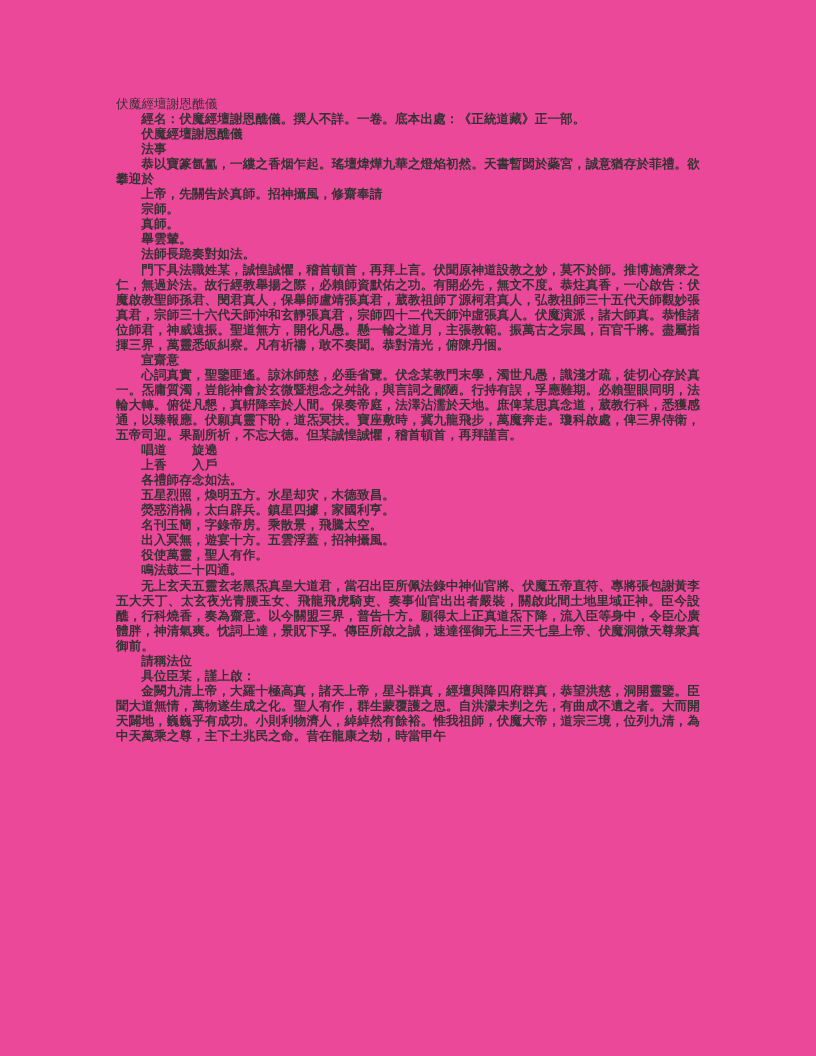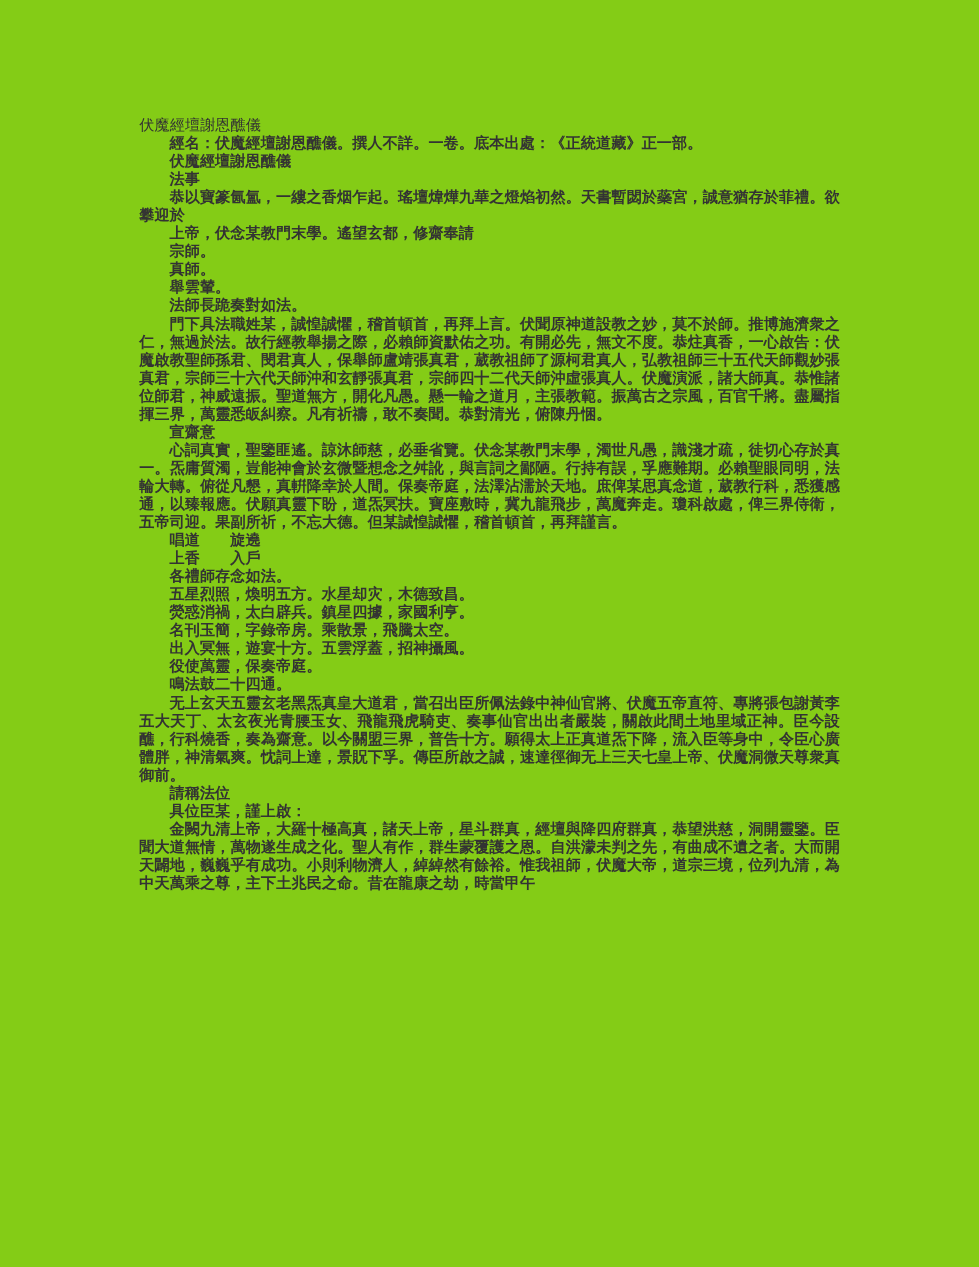--- a/index.html
+++ b/index.html
@@ -13,21 +13,21 @@
     font-family: "DejaVu Serif", "Liberation Serif", serif;
     color: #2a2a2a;
     -webkit-font-smoothing: none;
   }
   .page {
     position: relative;
     width: 816px;
     height: 1056px;
     box-sizing: border-box;
     padding: 96px 116px 96px 116px;
-    background: #84cc16;
+    background: #ec4899;
   }
   .doc-body {
     font-size: 12.6px;
     line-height: 15.05px;
     text-align: justify;
     text-justify: inter-ideograph;
     letter-spacing: 0.1px;
     color: #333333;
   }
   p.para {
@@ -46,35 +46,35 @@
 </head>
 <body>
 
 <div class="page">
   <div class="doc-body" id="doc-body">
       <p class="para">伏魔經壇謝恩醮儀</p>
       <p class="para indent">經名：伏魔經壇謝恩醮儀。撰人不詳。一卷。底本出處：《正統道藏》正一部。</p>
       <p class="para indent">伏魔經壇謝恩醮儀</p>
       <p class="para indent">法事</p>
       <p class="para indent">恭以寶篆氤氳，一縷之香烟乍起。瑤壇煒燁九華之燈焰初然。天書暫閟於蘂宮，誠意猶存於菲禮。欲攀迎於</p>
-      <p class="para indent">上帝，伏念某教門末學。遙望玄都，修齋奉請</p>
+      <p class="para indent">上帝，先關告於真師。招神攝風，修齋奉請</p>
       <p class="para indent">宗師。</p>
       <p class="para indent">真師。</p>
       <p class="para indent">舉雲輦。</p>
       <p class="para indent">法師長跪奏對如法。</p>
       <p class="para indent">門下具法職姓某，誠惶誠懼，稽首頓首，再拜上言。伏聞原神道設教之妙，莫不於師。推博施濟衆之仁，無過於法。故行經教舉揚之際，必賴師資默佑之功。有開必先，無文不度。恭炷真香，一心啟告：伏魔啟教聖師孫君、閔君真人，保舉師盧靖張真君，葳教祖師了源柯君真人，弘教祖師三十五代天師觀妙張真君，宗師三十六代天師沖和玄靜張真君，宗師四十二代天師沖虛張真人。伏魔演派，諸大師真。恭惟諸位師君，神威遠振。聖道無方，開化凡愚。懸一輪之道月，主張教範。振萬古之宗風，百官千將。盡屬指揮三界，萬靈悉皈糾察。凡有祈禱，敢不奏聞。恭對清光，俯陳丹悃。</p>
       <p class="para indent">宣齋意</p>
       <p class="para indent">心詞真實，聖鑒匪遙。諒沐師慈，必垂省覽。伏念某教門末學，濁世凡愚，識淺才疏，徒切心存於真一。炁庸質濁，豈能神會於玄微暨想念之舛訛，與言詞之鄙陋。行持有誤，孚應難期。必賴聖眼同明，法輪大轉。俯從凡懇，真輧降幸於人間。保奏帝庭，法澤沾濡於天地。庶俾某思真念道，葳教行科，悉獲感通，以臻報應。伏願真靈下盼，道炁冥扶。寶座敷時，冀九龍飛步，萬魔奔走。瓊科啟處，俾三界侍衛，五帝司迎。果副所祈，不忘大德。但某誠惶誠懼，稽首頓首，再拜謹言。</p>
       <p class="para indent">唱道　　旋遶</p>
       <p class="para indent">上香　　入戶</p>
       <p class="para indent">各禮師存念如法。</p>
       <p class="para indent">五星烈照，煥明五方。水星却灾，木德致昌。</p>
       <p class="para indent">熒惑消禍，太白辟兵。鎮星四據，家國利亨。</p>
       <p class="para indent">名刊玉簡，字錄帝房。乘散景，飛騰太空。</p>
       <p class="para indent">出入冥無，遊宴十方。五雲浮蓋，招神攝風。</p>
-      <p class="para indent">役使萬靈，保奏帝庭。</p>
+      <p class="para indent">役使萬靈，聖人有作。</p>
       <p class="para indent">鳴法鼓二十四通。</p>
       <p class="para indent">无上玄天五靈玄老黑炁真皇大道君，當召出臣所佩法錄中神仙官將、伏魔五帝直符、專將張包謝黃李五大天丁、太玄夜光青腰玉女、飛龍飛虎騎吏、奏事仙官出出者嚴裝，關啟此間土地里域正神。臣今設醮，行科燒香，奏為齋意。以今關盟三界，普告十方。願得太上正真道炁下降，流入臣等身中，令臣心廣體胖，神清氣爽。忱詞上達，景貺下孚。傳臣所啟之誠，速達徑御无上三天七皇上帝、伏魔洞微天尊衆真御前。</p>
       <p class="para indent">請稱法位</p>
       <p class="para indent">具位臣某，謹上啟：</p>
       <p class="para indent">金闕九清上帝，大羅十極高真，諸天上帝，星斗群真，經壇與降四府群真，恭望洪慈，洞開靈鑒。臣聞大道無情，萬物遂生成之化。聖人有作，群生蒙覆護之恩。自洪濛未判之先，有曲成不遺之者。大而開天闢地，巍巍乎有成功。小則利物濟人，綽綽然有餘裕。惟我祖師，伏魔大帝，道宗三境，位列九清，為中天萬乘之尊，主下土兆民之命。昔在龍康之劫，時當甲午</p>
     </div>
 </div>
 
 </body></html>

